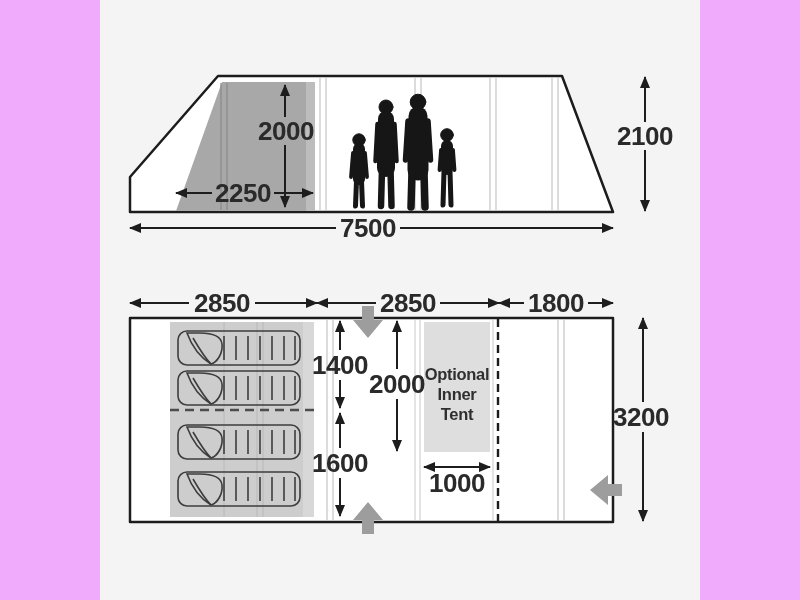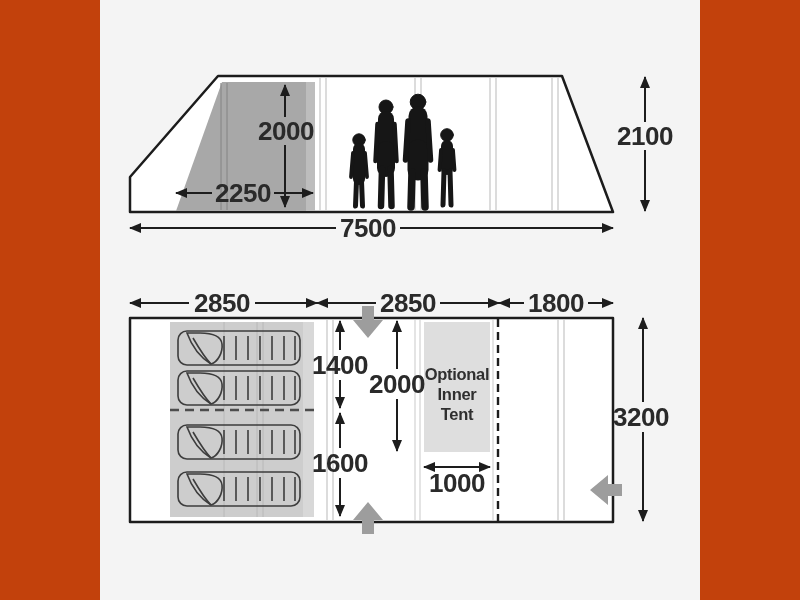--- a/index.html
+++ b/index.html
@@ -1,16 +1,16 @@
 <!DOCTYPE html>
 <html><head>
 <meta charset="utf-8">
 <style>
   html,body{margin:0;padding:0;background:#ffffff;}
-  .stage{position:relative;width:800px;height:600px;background:#c2410c;overflow:hidden;
+  .stage{position:relative;width:800px;height:600px;background:#f0abfc;overflow:hidden;
          font-family:"Liberation Sans", sans-serif;}
   svg{display:block;}
   .dim-line{stroke:#1d1d1d;stroke-width:2;fill:none;}
   .dim-text{font-family:"Liberation Sans", sans-serif;font-weight:bold;font-size:26px;
             fill:#2a2a2a;letter-spacing:-0.5px;text-anchor:middle;}
   .inner-text{font-family:"Liberation Sans", sans-serif;font-weight:bold;font-size:16.5px;
               fill:#2f2f2f;letter-spacing:-0.3px;text-anchor:middle;}
   .outline{fill:#ffffff;stroke:#1c1c1c;stroke-width:2.5;stroke-linejoin:round;}
   .seam{stroke:#c9c9c9;stroke-width:1.3;}
   .seam-dark{stroke:#8c8c8c;stroke-width:1.3;}

